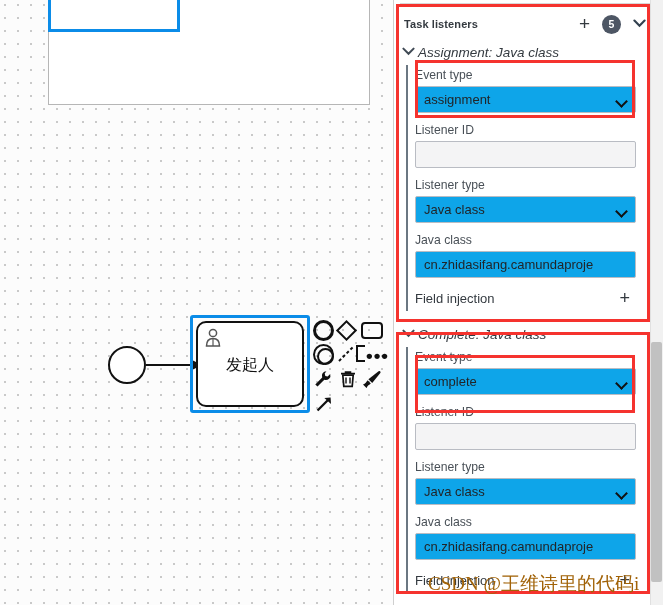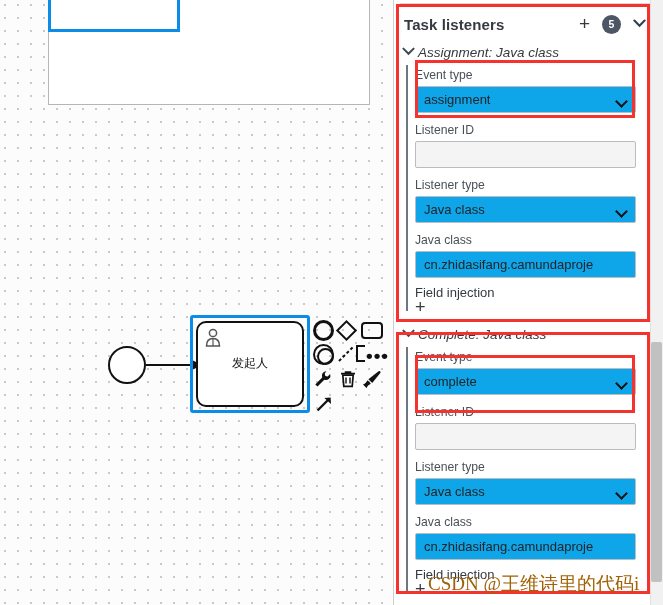--- a/index.html
+++ b/index.html
@@ -90,21 +90,21 @@
     border: 2.2px solid #111;
     border-radius: 10px;
     background: #ffffff;
     box-sizing: border-box;
   }
   .task-label {
     position: absolute;
     left: 196px; top: 355px;
     width: 108px;
     text-align: center;
-    font-size: 12px;
+    font-size: 16px;
     color: #111;
     font-family: "DejaVu Sans", sans-serif;
   }
   .user-marker {
     position: absolute;
     left: 203px; top: 327px;
     width: 20px; height: 20px;
   }
 
   
@@ -182,21 +182,21 @@
   }
 
   .group-header {
     position: relative;
     height: 30px;
     display: flex;
     align-items: center;
     padding: 0 4px 0 10px;
   }
   .group-title {
-    font-size: 15px;
+    font-size: 11px;
     color: #343a40;
     font-weight: 600;
     flex: 1;
     letter-spacing: .1px;
   }
   .hdr-plus {
     font-size: 19px;
     color: #343a40;
     line-height: 16px;
     margin-right: 12px;
@@ -276,24 +276,23 @@
     right: 9px; top: 10px;
     width: 7px; height: 7px;
     border-right: 2.4px solid #111;
     border-bottom: 2.4px solid #111;
     transform: rotate(45deg);
   }
   .field-input.empty { background: #f4f4f5; }
 
   .subrow {
     display: flex;
-    align-items: flex-start;
+    align-items: center;
     height: 26px;
     padding-right: 20px;
-    flex-direction: column;
   }
   .subrow-label {
     flex: 1;
     font-size: 13px;
     color: #343a40;
   }
   .subrow-plus {
     font-size: 18px;
     color: #343a40;
     line-height: 14px;

